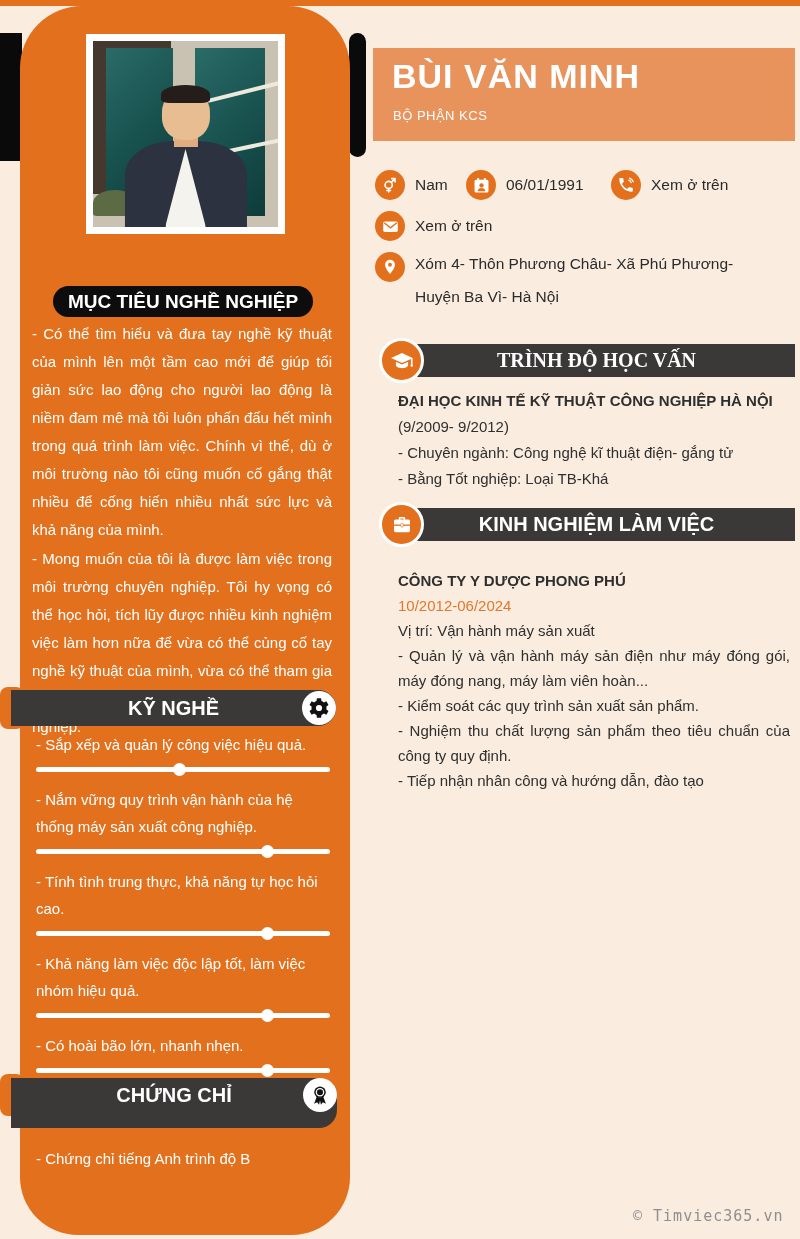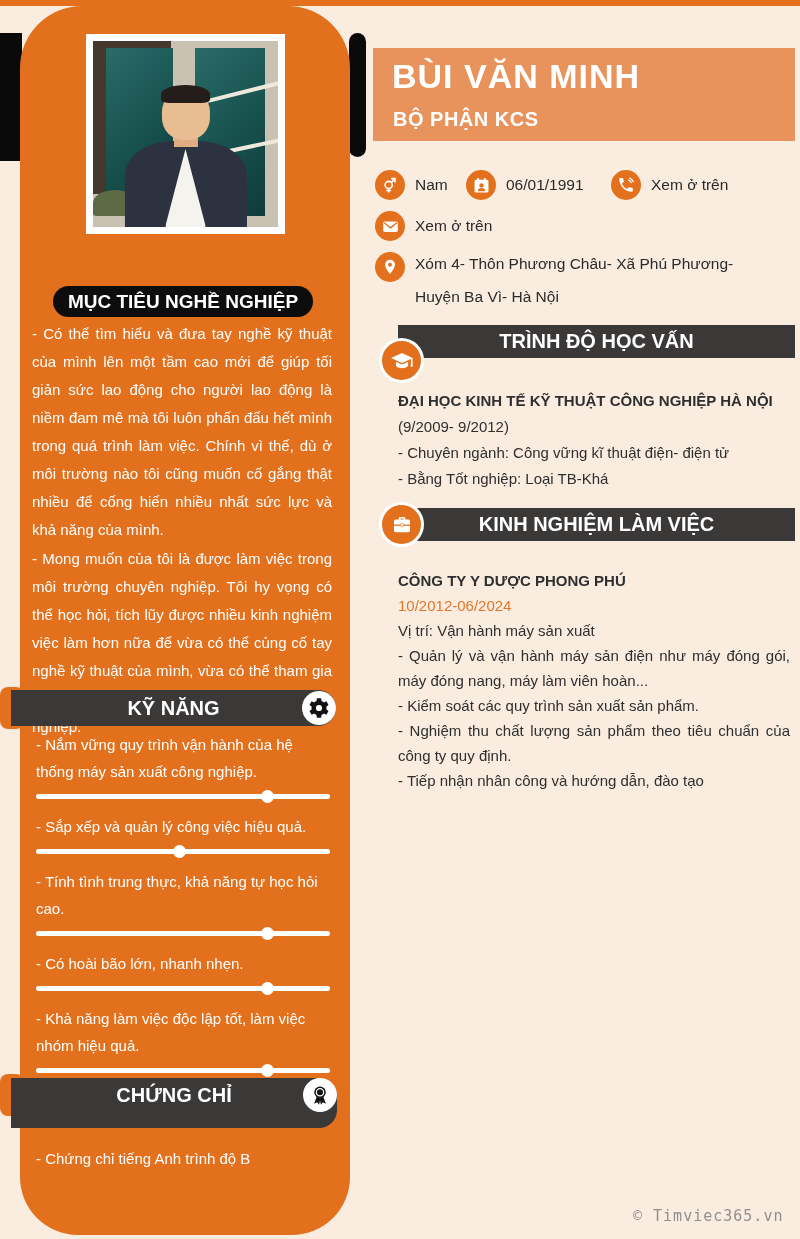--- a/index.html
+++ b/index.html
@@ -70,21 +70,21 @@
   .thumb { position:absolute; top:-4px; width:13px; height:13px; background:#fff; border-radius:50%; }
 
   
   .cert-list { left:36px; top:1146px; width:294px; color:#fff; font-size:15px; line-height:26px; }
   .cert-list p { margin:0; }
 
   
   .name-bar { left:373px; top:48px; width:422px; height:93px; background:#E8935C; color:#fff; }
   .name { position:absolute; left:19px; top:9px; font-size:34px; font-weight:bold;
           letter-spacing:1px; }
-  .dept { position:absolute; left:20px; top:60px; font-size:20px; font-weight:bold;
+  .dept { position:absolute; left:20px; top:60px; font-size:13px; font-weight:normal;
           letter-spacing:.5px; }
 
   .contact-icon { width:30px; height:30px; background:#E2701C; border-radius:50%;
                   display:flex; align-items:center; justify-content:center; }
   .contact-text { font-size:15.5px; color:#2B2B2B; line-height:30px; white-space:nowrap; }
   .address-text { font-size:15.5px; color:#2B2B2B; line-height:33px; width:362px; white-space:normal; }
 
   .section-bar { background:#3B3838; color:#fff; font-weight:bold; font-size:20px;
                  text-align:center; width:397px; height:33px; line-height:33px; }
   .hdr-icon { width:45px; height:45px; border-radius:50%; background:#E2701C;
@@ -128,54 +128,54 @@
   </div>
 </div>
 
 <div class="abs obj-pill">MỤC TIÊU NGHỀ NGHIỆP</div>
 <div class="abs obj-text">
     <p>- Có thể tìm hiểu và đưa tay nghề kỹ thuật của mình lên một tầm cao mới để giúp tối giản sức lao động cho người lao động là niềm đam mê mà tôi luôn phấn đấu hết mình trong quá trình làm việc. Chính vì thế, dù ở môi trường nào tôi cũng muốn cố gắng thật nhiều để cống hiến nhiều nhất sức lực và khả năng của mình.</p>
     <p>- Mong muốn của tôi là được làm việc trong môi trường chuyên nghiệp. Tôi hy vọng có thể học hỏi, tích lũy được nhiều kinh nghiệm việc làm hơn nữa để vừa có thể củng cố tay nghề kỹ thuật của mình, vừa có thể tham gia hiệu quả vào quá trình phát triển doanh nghiệp.</p>
   </div>
 
 <div class="abs side-tab" style="left:0; top:687px;"></div>
-<div class="abs side-bar-hdr" style="left:11px; top:690px; width:325px;">KỸ NĂNG</div>
+<div class="abs side-bar-hdr" style="left:11px; top:690px; width:325px;">KỸ NGHỀ</div>
 <div class="abs badge-circle" style="left:302px; top:691px;">
   <svg width="24" height="24" viewBox="0 0 24 24">
     <path fill="#111" fill-rule="evenodd" d="M21.4 13.4c.05-.45.08-.92.08-1.4s-.03-.95-.08-1.4l2.1-1.65-2.1-3.6-2.5 1.05c-.72-.57-1.52-1.03-2.4-1.37L16.1 2.3h-4.2l-.4 2.72c-.88.34-1.68.8-2.4 1.37L6.6 5.35l-2.1 3.6 2.1 1.65c-.05.45-.08.92-.08 1.4s.03.95.08 1.4l-2.1 1.65 2.1 3.6 2.5-1.05c.72.57 1.52 1.03 2.4 1.37l.4 2.72h4.2l.4-2.72c.88-.34 1.68-.8 2.4-1.37l2.5 1.05 2.1-3.6-2.1-1.65zM14 15.1a3.1 3.1 0 1 1 0-6.2 3.1 3.1 0 0 1 0 6.2z" transform="translate(-2,0)"></path>
   </svg>
 </div>
 
 <div class="abs skills-list">
     <div class="skill">
+      <p class="skill-label">- Sắp xếp và quản lý công việc hiệu quả.</p>
+      <div class="track">
+        <div class="thumb" style="left: calc(49% - 7px);"></div>
+      </div>
+    </div>
+    <div class="skill">
       <p class="skill-label">- Nắm vững quy trình vận hành của hệ thống máy sản xuất công nghiệp.</p>
       <div class="track">
         <div class="thumb" style="left: calc(79% - 7px);"></div>
       </div>
     </div>
     <div class="skill">
-      <p class="skill-label">- Sắp xếp và quản lý công việc hiệu quả.</p>
-      <div class="track">
-        <div class="thumb" style="left: calc(49% - 7px);"></div>
-      </div>
-    </div>
-    <div class="skill">
       <p class="skill-label">- Tính tình trung thực, khả năng tự học hỏi cao.</p>
       <div class="track">
         <div class="thumb" style="left: calc(79% - 7px);"></div>
       </div>
     </div>
     <div class="skill">
+      <p class="skill-label">- Khả năng làm việc độc lập tốt, làm việc nhóm hiệu quả.</p>
+      <div class="track">
+        <div class="thumb" style="left: calc(79% - 7px);"></div>
+      </div>
+    </div>
+    <div class="skill">
       <p class="skill-label">- Có hoài bão lớn, nhanh nhẹn.</p>
-      <div class="track">
-        <div class="thumb" style="left: calc(79% - 7px);"></div>
-      </div>
-    </div>
-    <div class="skill">
-      <p class="skill-label">- Khả năng làm việc độc lập tốt, làm việc nhóm hiệu quả.</p>
       <div class="track">
         <div class="thumb" style="left: calc(79% - 7px);"></div>
       </div>
     </div>
   </div>
 
 <div class="abs side-tab" style="left:0; top:1074px;"></div>
 <div class="abs side-bar-hdr" style="left:11px; top:1078px; width:326px; height:50px; line-height:35px;">CHỨNG CHỈ</div>
 <div class="abs badge-circle" style="left:303px; top:1078px;">
   <svg width="24" height="24" viewBox="0 0 30 30">
@@ -235,32 +235,32 @@
 <div class="abs contact-text" style="left:415px; top:211px;">Xem ở trên</div>
 
 <div class="abs contact-icon" style="left:375px; top:252px;">
   <svg width="18" height="18" viewBox="0 0 30 30">
     <path fill="#fff" d="M15 3c-4.5 0-8.2 3.6-8.2 8.1 0 6.1 8.2 15.4 8.2 15.4s8.2-9.3 8.2-15.4C23.2 6.6 19.5 3 15 3z"></path>
     <circle cx="15" cy="11.2" r="3.2" fill="#E2701C"></circle>
   </svg>
 </div>
 <div class="abs contact-text address-text" style="left:415px; top:247px;">Xóm 4- Thôn Phương Châu- Xã Phú Phương-Huyện Ba Vì- Hà Nội</div>
 
-<div class="abs section-bar" style="left:398px; top:325px;">TRÌNH ĐỘ HỌC VẤN</div>
+<div class="abs section-bar" style="left:398px; top:344px;font-family:Liberation Serif, serif;">TRÌNH ĐỘ HỌC VẤN</div>
 <div class="abs hdr-icon" style="left:379px; top:338px;">
   <svg width="26" height="26" viewBox="0 0 32 32">
     <path fill="#fff" d="M16 6 2.5 12.2 16 18.4l11-5v7h2v-8z"></path>
     <path fill="#fff" d="M8.5 16.8v4.4c0 1.9 3.4 3.6 7.5 3.6s7.5-1.7 7.5-3.6v-4.4L16 20.2z"></path>
     <circle cx="28" cy="21.5" r="1.5" fill="#fff"></circle>
   </svg>
 </div>
 <div class="abs edu-block">
   <p class="edu-school">ĐẠI HỌC KINH TẾ KỸ THUẬT CÔNG NGHIỆP HÀ NỘI</p>
   <p>(9/2009- 9/2012)</p>
-  <span><p>- Chuyên ngành: Công vững kĩ thuật điện- điện tử</p><p>- Bằng Tốt nghiệp: Loại TB-Khá</p></span>
+  <span><p>- Chuyên ngành: Công nghệ kĩ thuật điện- gắng tử</p><p>- Bằng Tốt nghiệp: Loại TB-Khá</p></span>
 </div>
 
 <div class="abs section-bar" style="left:398px; top:508px;">KINH NGHIỆM LÀM VIỆC</div>
 <div class="abs hdr-icon" style="left:379px; top:502px;">
   <svg width="24" height="24" viewBox="0 0 30 30">
     <path fill="#fff" d="M11 8V6.5C11 5.7 11.7 5 12.5 5h5c.8 0 1.5.7 1.5 1.5V8h4a2 2 0 0 1 2 2v12a2 2 0 0 1-2 2H7a2 2 0 0 1-2-2V10a2 2 0 0 1 2-2h4zm2-1v1h4V7h-4z"></path>
     <rect x="5" y="14.4" width="20" height="1.6" fill="#E2701C"></rect>
     <rect x="13.4" y="13" width="3.2" height="4.4" rx="1" fill="#fff" stroke="#E2701C" stroke-width=".8"></rect>
   </svg>
 </div>

